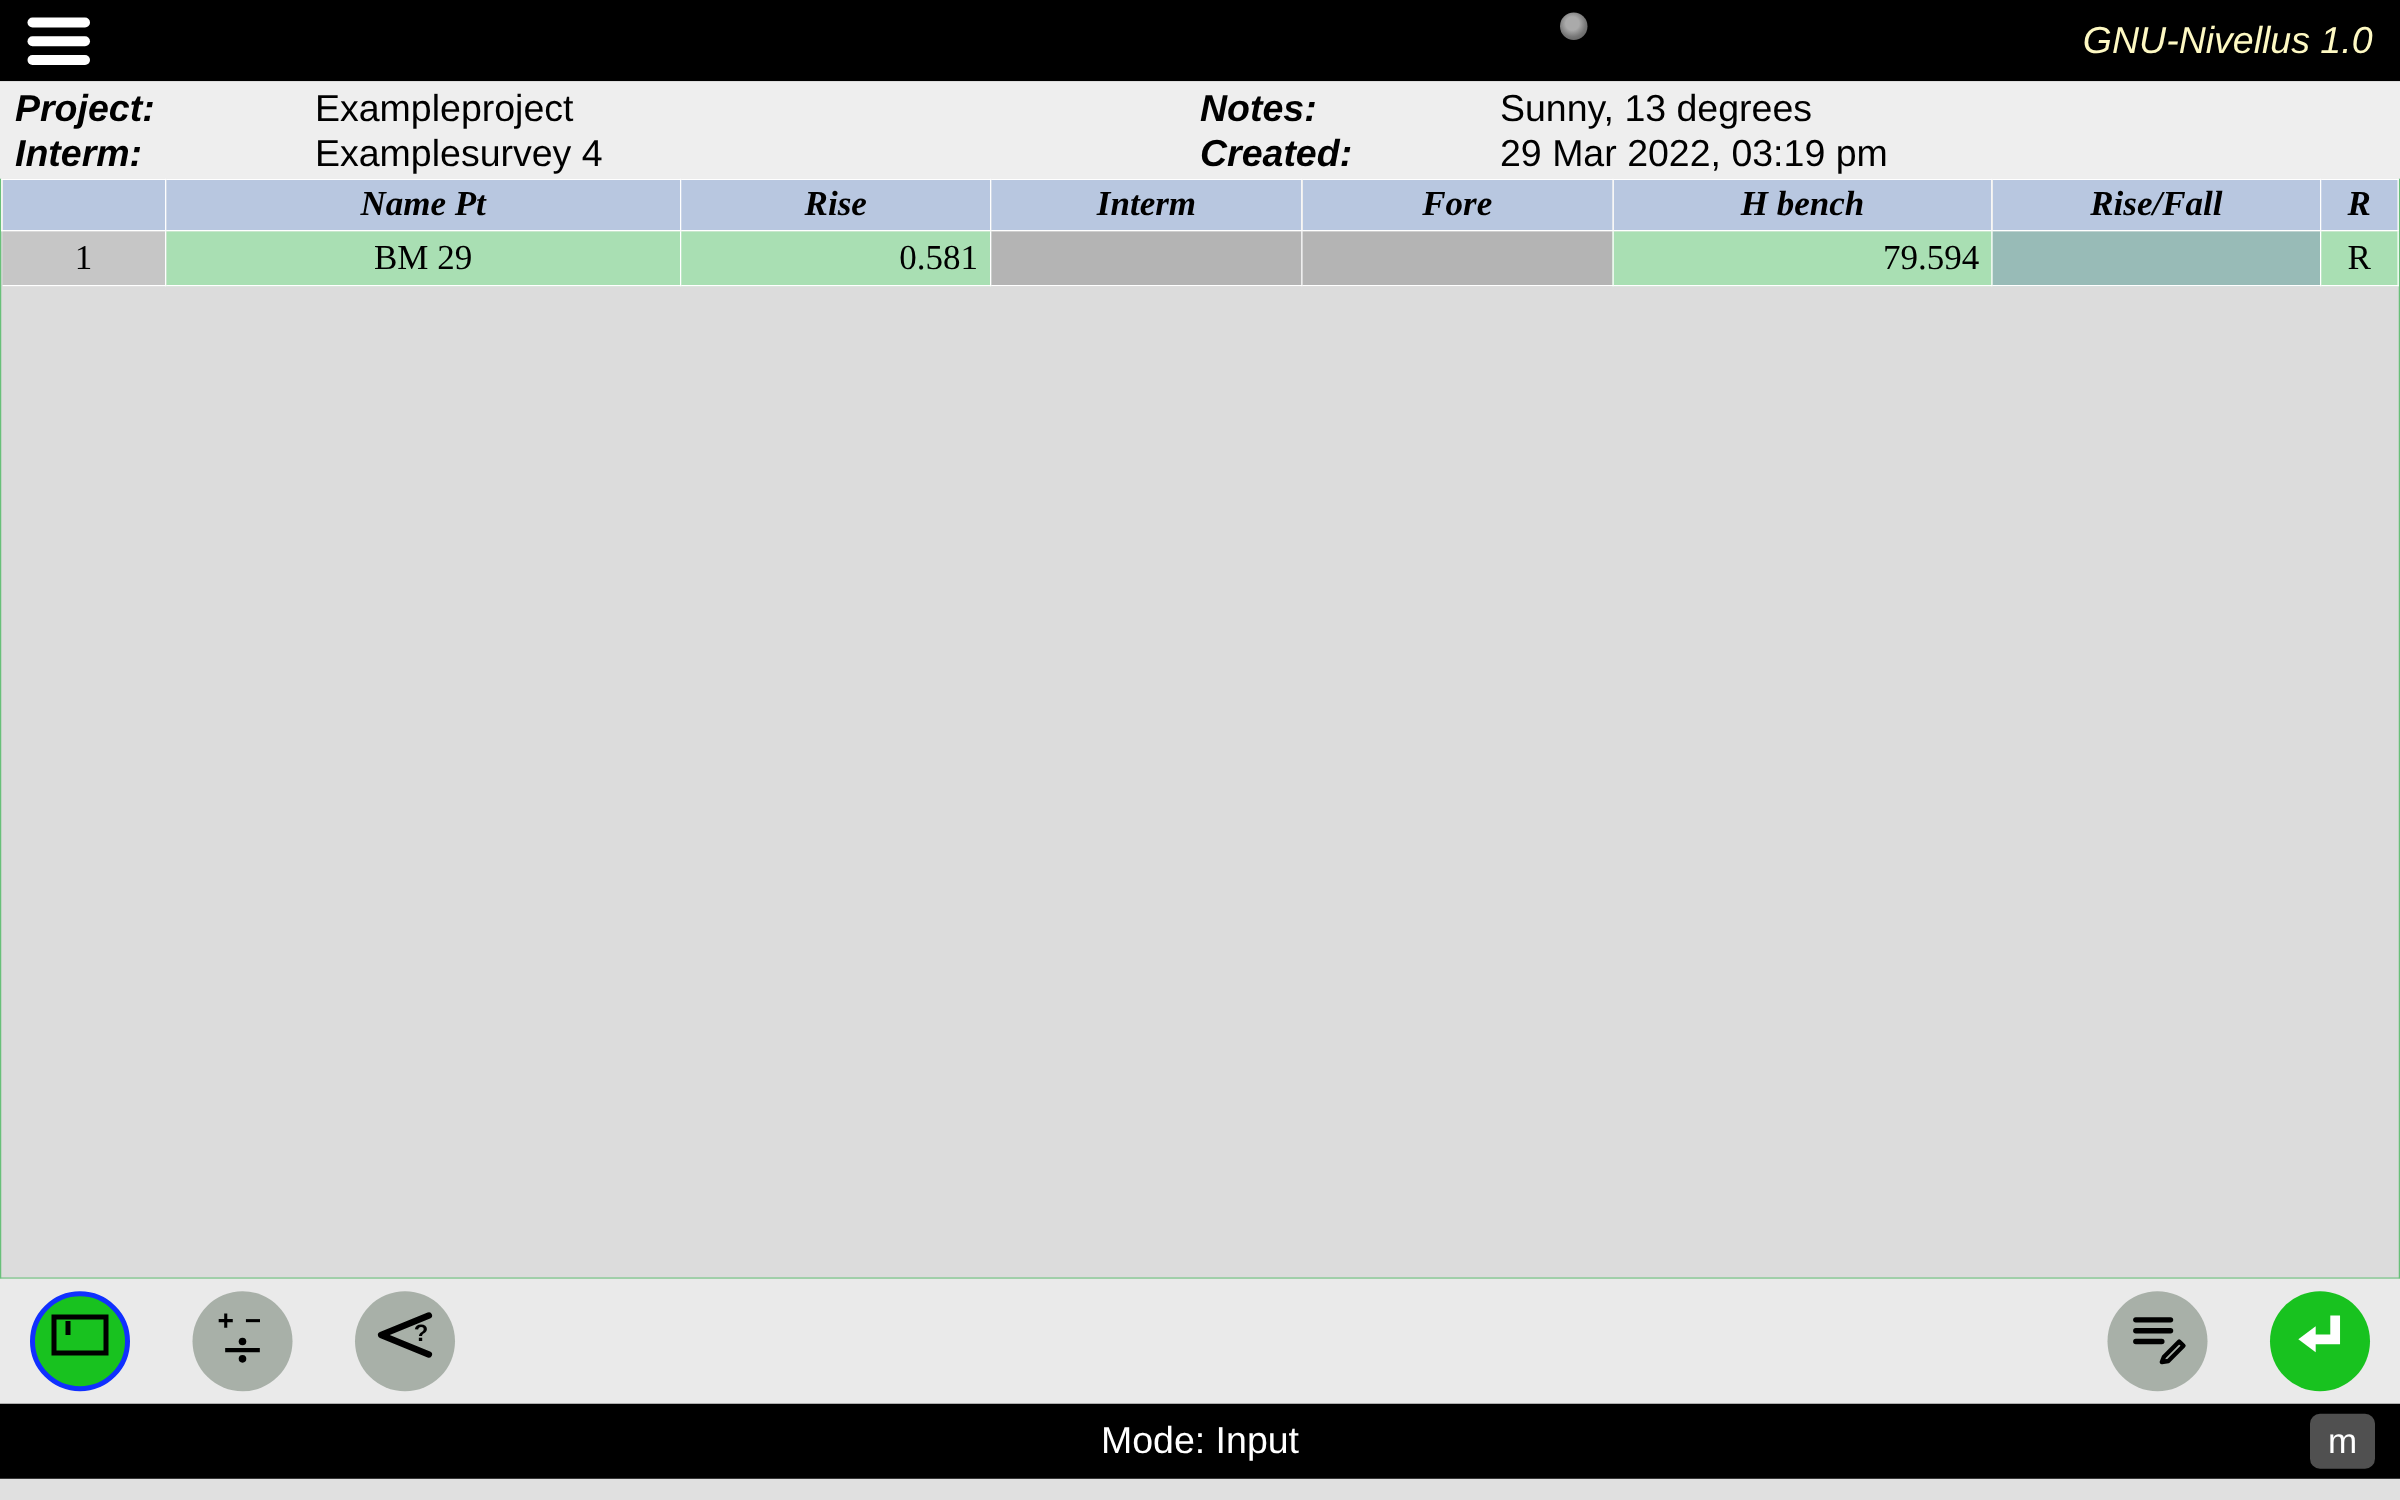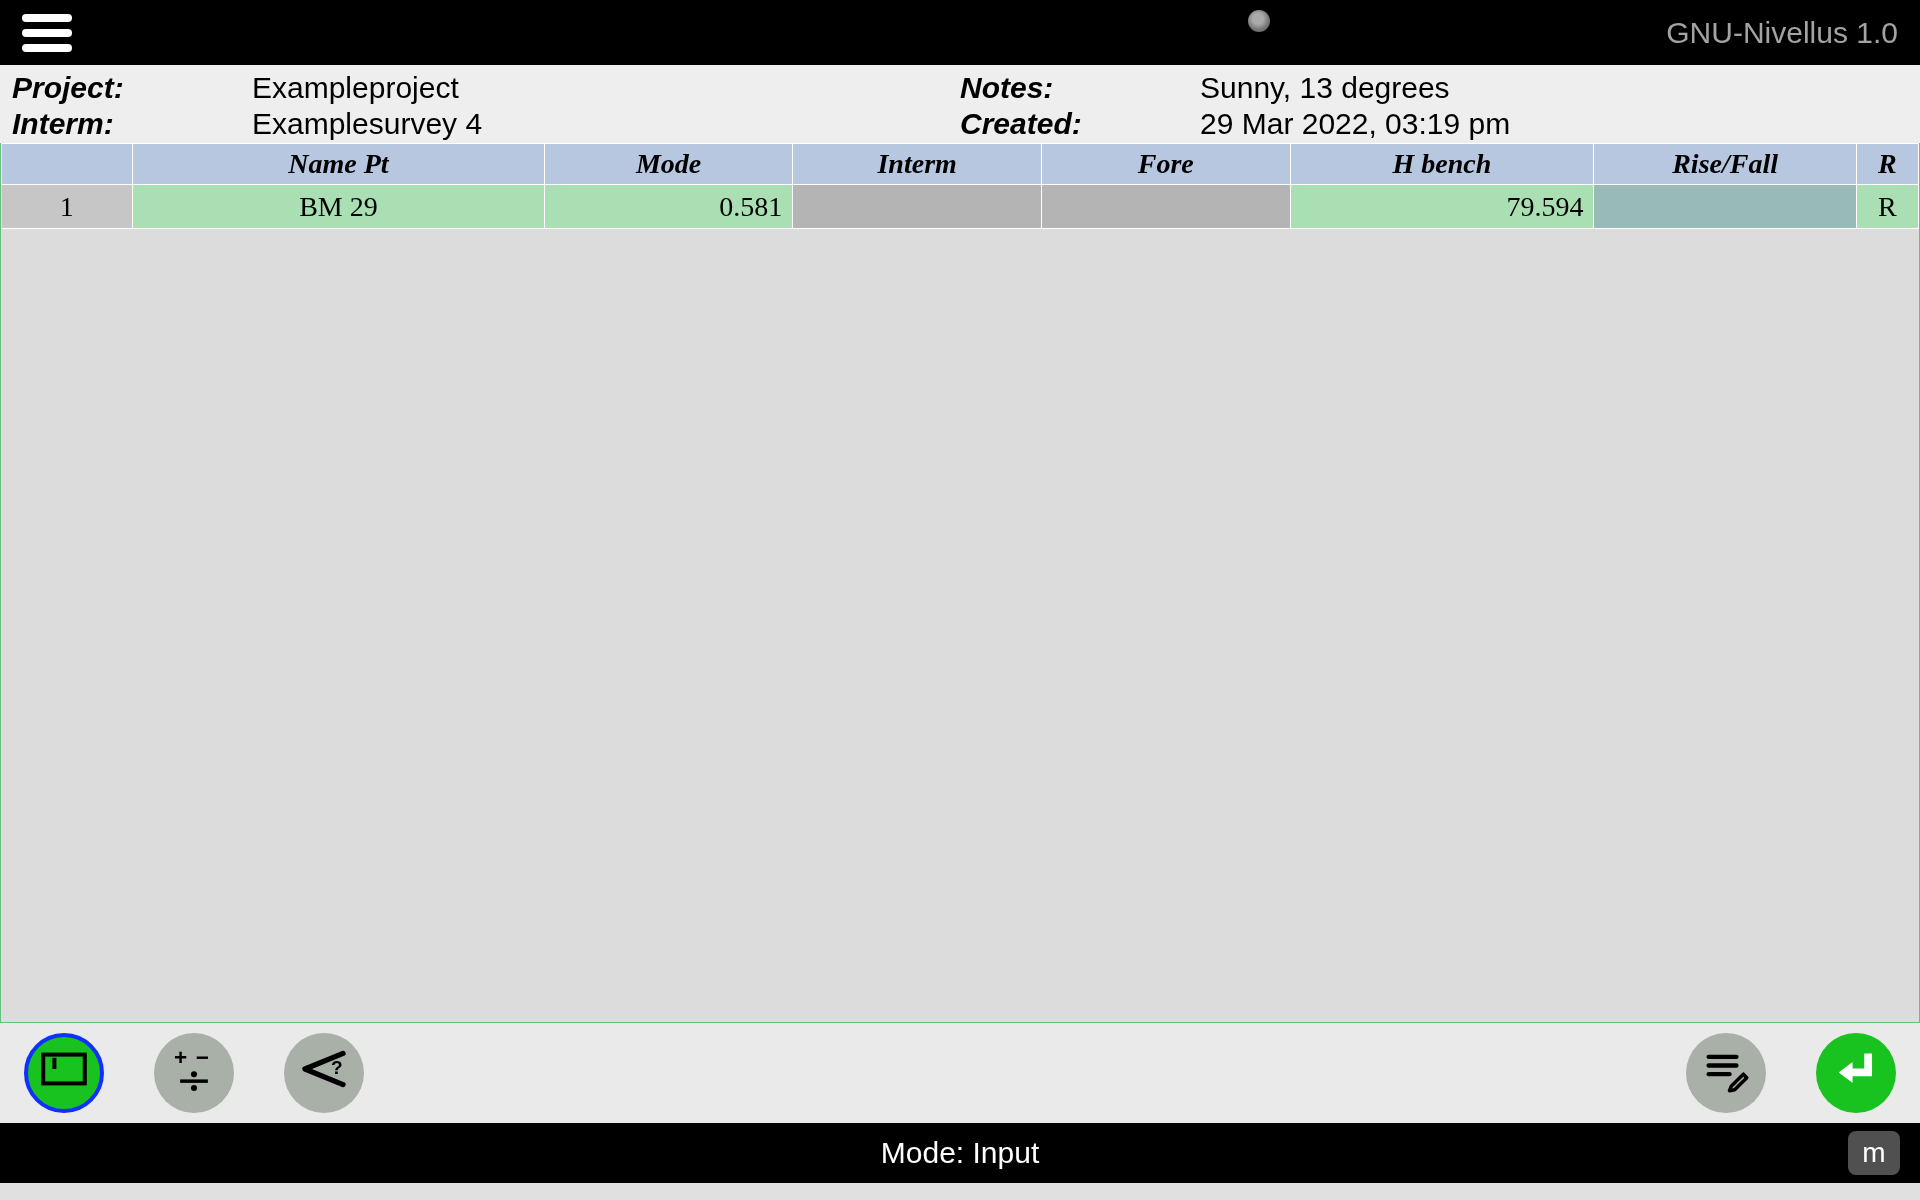--- a/index.html
+++ b/index.html
@@ -1,21 +1,21 @@
 <!DOCTYPE html>
 <html><head>
   <meta charset="utf-8">
   <style>
     * { box-sizing: border-box; margin: 0; padding: 0; }
     html, body { width: 100%; height: 100%; font-family: Arial, Helvetica, sans-serif; background: #e0e0e0; overflow: hidden; }
     
     .topbar {
-      height: 65px; width: 100%; background: #000; color: #a3a3a3;
+      height: 65px; width: 100%; background: #000; color: #fef9c3;
       display: flex; align-items: center; justify-content: space-between;
-      padding: 0 22px; font-size: 30px;
+      padding: 0 22px; font-size: 30px; font-style: italic;
     }
     .hamburger { width: 50px; height: 38px; display: flex; flex-direction: column; justify-content: space-between; cursor: pointer; }
     .hamburger span { display: block; height: 8px; width: 100%; background: #fff; border-radius: 4px; }
     .topbar .camera-dot {
       width: 22px; height: 22px; border-radius: 50%;
       background: radial-gradient(circle at 45% 40%, #aaa 0 30%, #777 60%, #555 100%);
       position: absolute; left: 65%; top: 10px;
     }
     .app-title { font-size: 30px; }
     
@@ -112,21 +112,21 @@
         <col class="col-interm">
     <col class="col-fore">
         <col class="col-hb">
         <col class="col-rf">
         <col class="col-r">
   </colgroup>
   <thead>
     <tr>
       <th></th>
       <th>Name Pt</th>
-      <th>Mode</th>
+      <th>Rise</th>
       <th>Interm</th>
       <th>Fore</th>
       <th>H bench</th>
       <th>Rise/Fall</th>
       <th>R</th>
     </tr>
   </thead>
   <tbody>
     <tr>
       <td class="idx">1</td>

